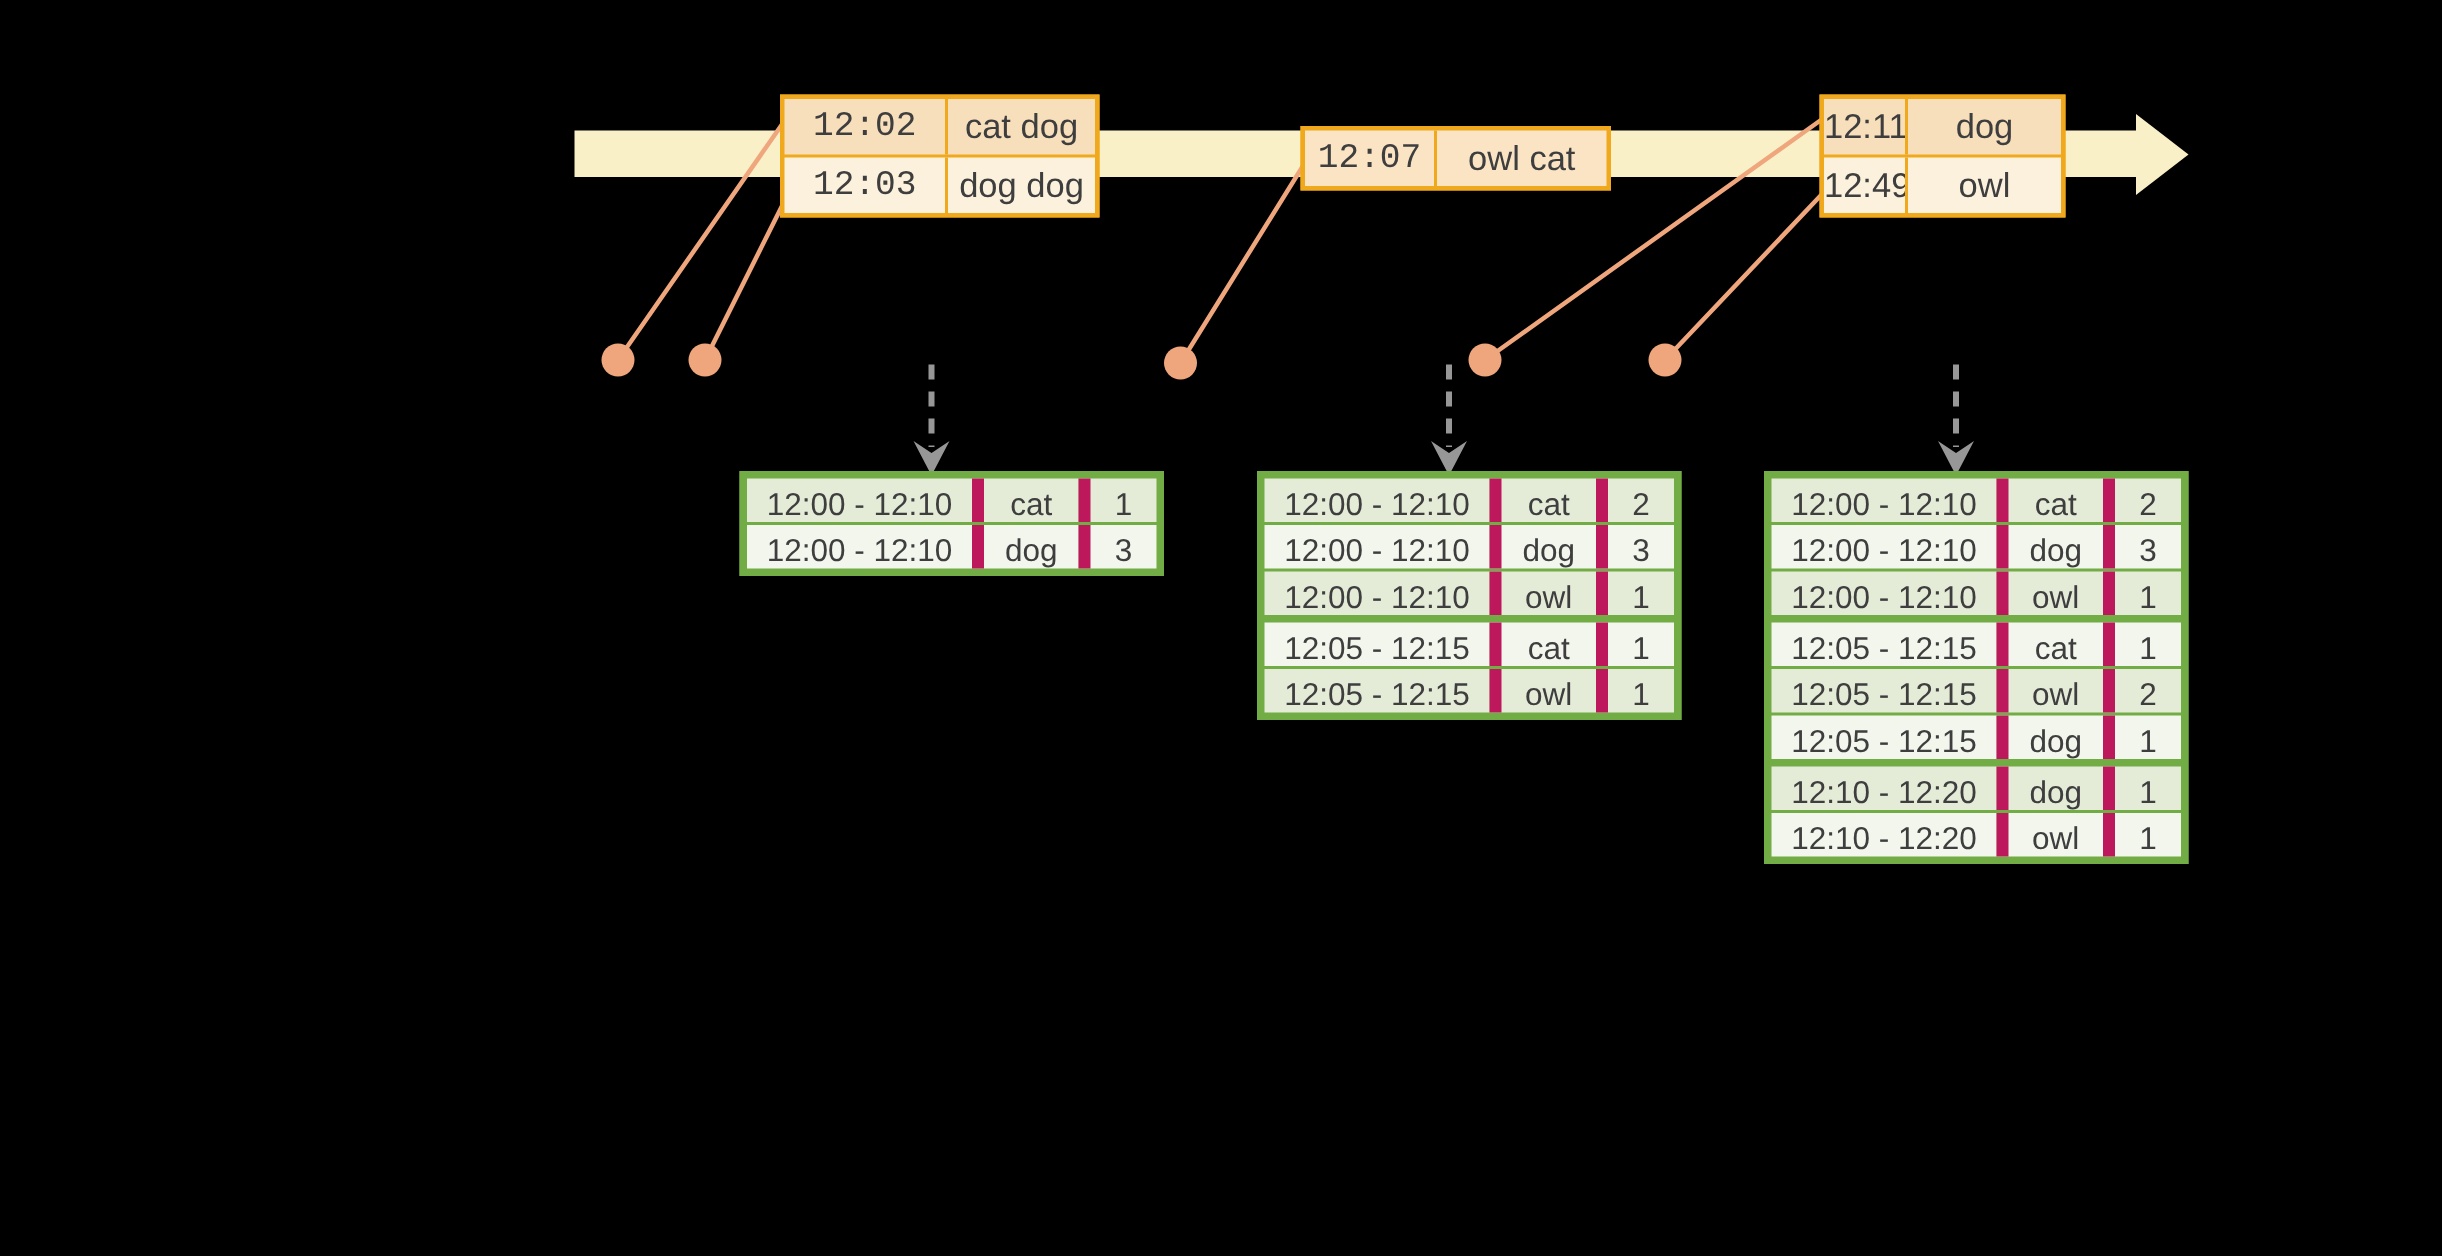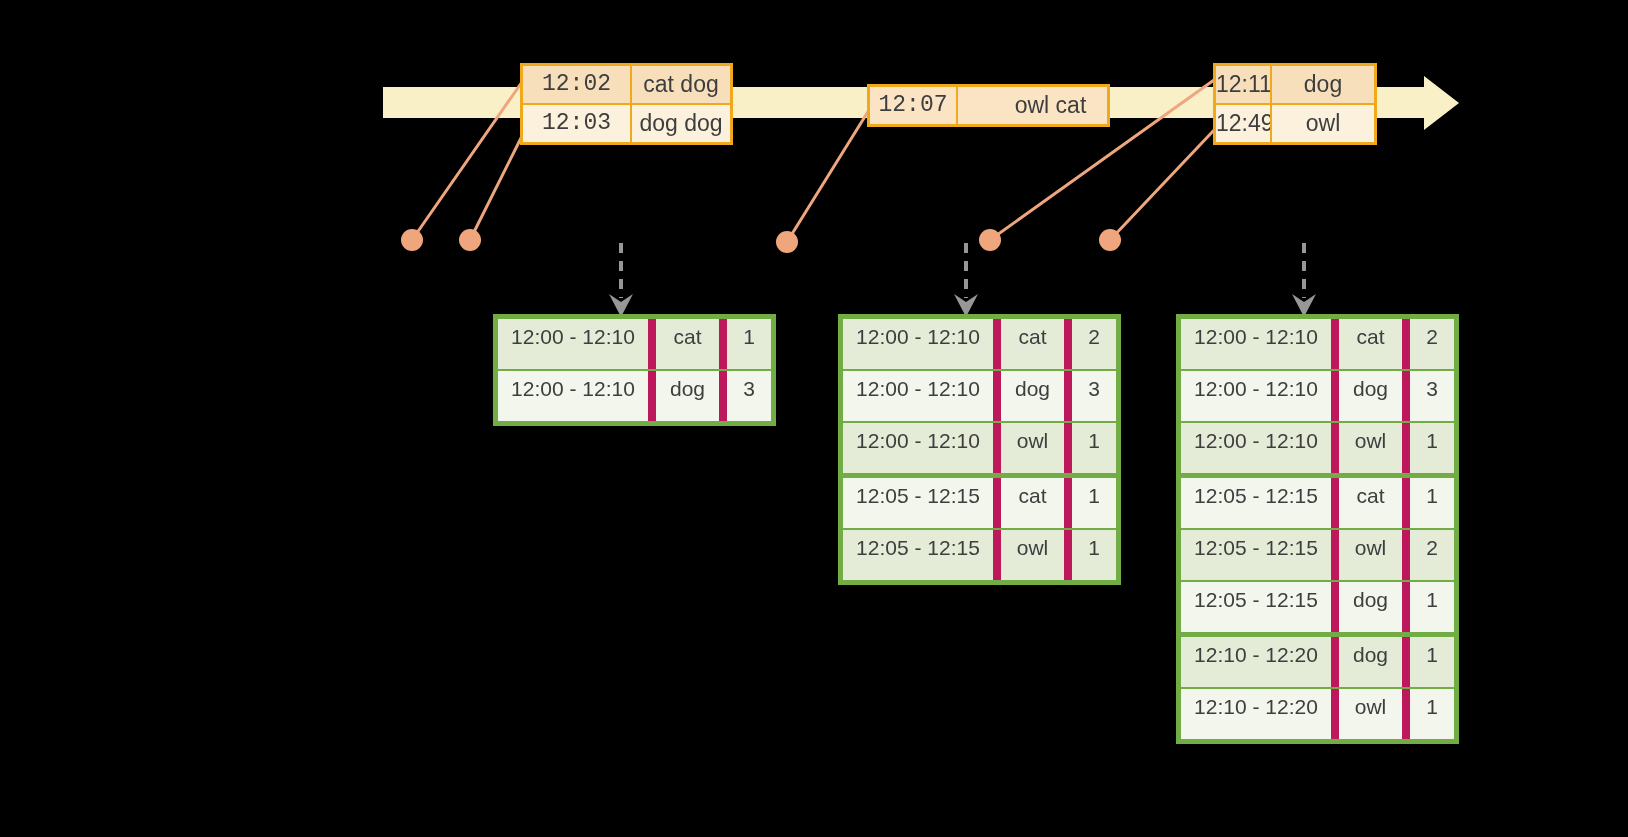--- a/index.html
+++ b/index.html
@@ -19,28 +19,28 @@
   
   .etable{position:absolute;border:3px solid #f0a81c;background:#f0a81c;}
   .erow{display:flex;}
   .erow + .erow{border-top:2px solid #f0a81c;justify-content:space-between;}
   .ecell{height:37px;line-height:37px;text-align:center;font-size:23px;}
   .ecell + .ecell{border-left:2px solid #f0a81c;}
   .etable .erow:nth-child(odd) .ecell{background:#f8dfbc;}
   .etable .erow:nth-child(even) .ecell{background:#fcf1dc;}
   .etable-b .erow .ecell{background:#fae4c4 !important;}
   .et-a .time{width:107px;font-family:Liberation Mono, monospace;} .et-a .words{width:98px;}
-  .et-b .time{width:86px;font-family:Liberation Mono, monospace;} .et-b .words{width:113px;padding-left:36px;}
+  .et-b .time{width:86px;font-family:Liberation Mono, monospace;} .et-b .words{width:113px;}
   .et-c .time{width:54px;} .et-c .words{width:102px;}
   
   .gtable{position:absolute;border:5px solid #72ac44;background:#72ac44;}
   .grow{display:flex;}
   .grow + .grow{border-top:2px solid #72ac44;}
   .grow.gstart{border-top:5px solid #72ac44;}
-  .gcell{height:50px;line-height:35px;text-align:center;font-size:21px;}
+  .gcell{height:29px;line-height:35px;text-align:center;font-size:21px;}
   .gcell + .gcell{border-left:8px solid #be185d;}
   .gtable .grow:nth-child(odd) .gcell{background:#e4ecd8;}
   .gtable .grow:nth-child(even) .gcell{background:#f2f6ed;}
   .gcell.win{width:150px;} .gcell.word{width:63px;} .gcell.cnt{width:44px;}
 </style>
 </head>
 <body>
 
 <div class="band"></div>
 <div class="band-arrowhead"></div>

